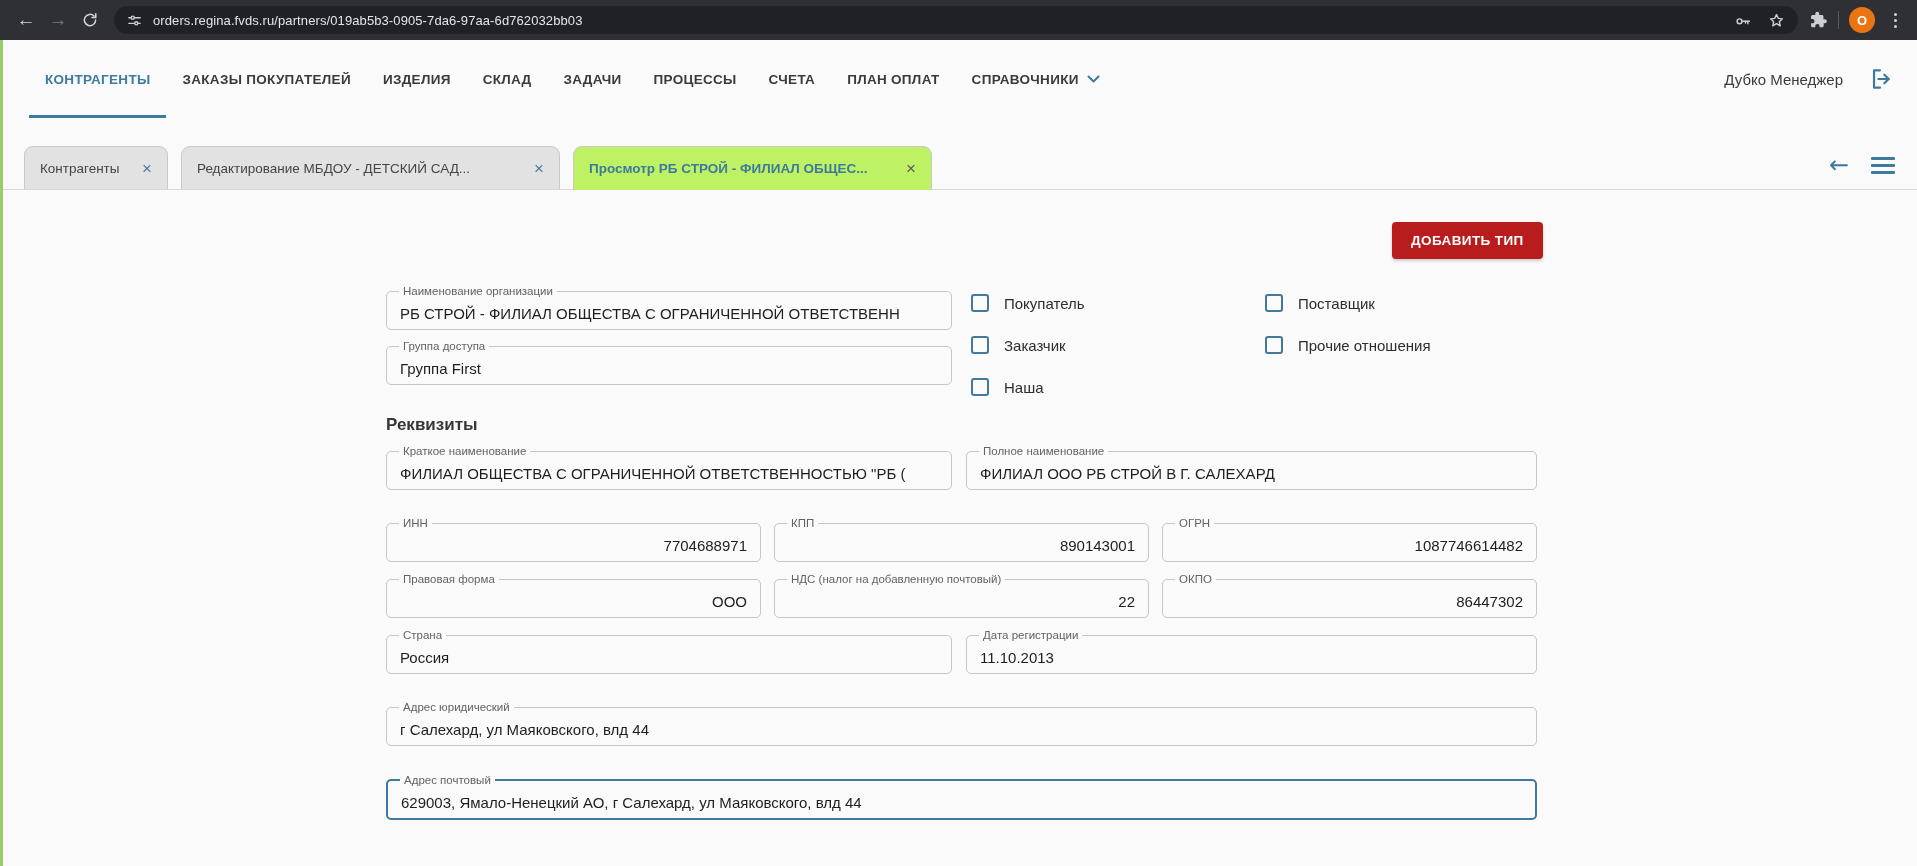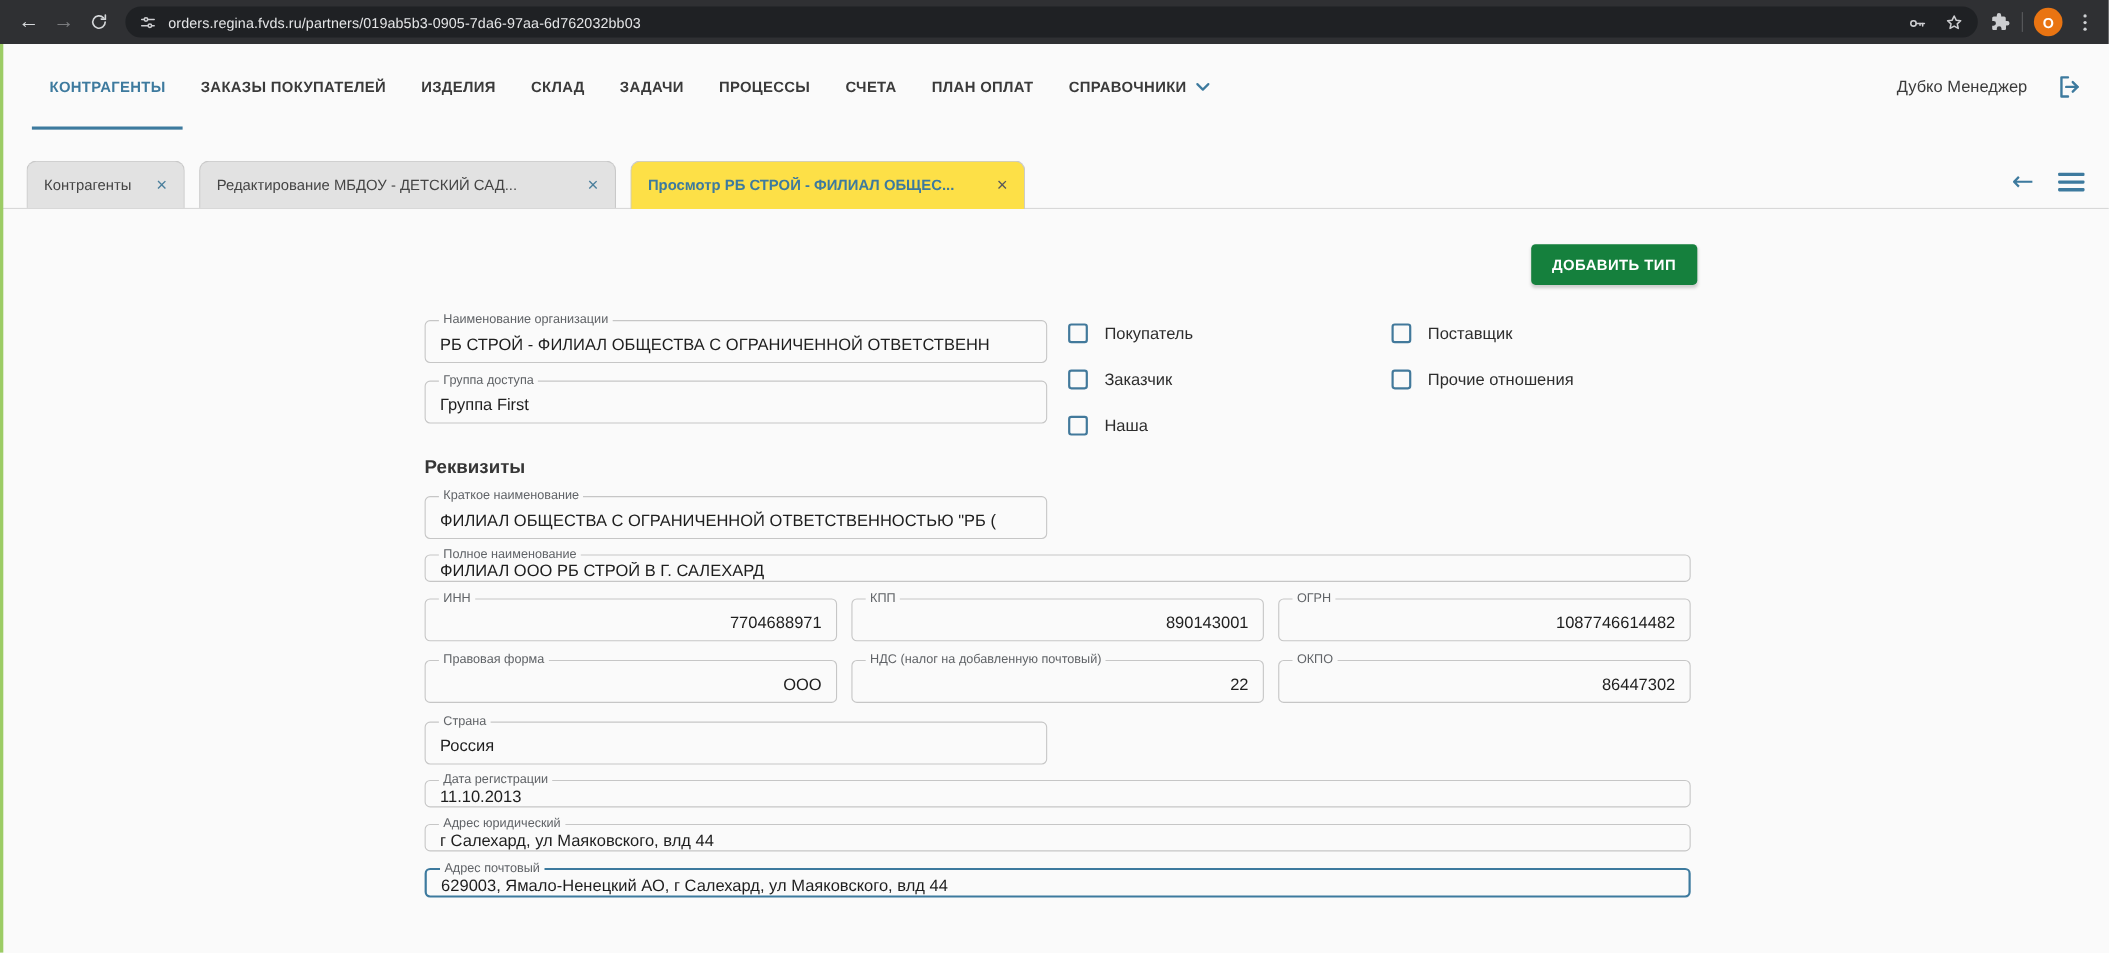--- a/index.html
+++ b/index.html
@@ -37,44 +37,44 @@
   .nav-right { margin-left:auto; display:flex; align-items:center; gap:24px; padding-right:24px; }
   .user-name { font-size:15px; color:#3a3a3a; }
 
   
   .tabstrip { position:absolute; left:0; top:118px; width:1917px; height:72px; background:#fafafa;
     border-bottom:1px solid #d8d8d8; display:flex; align-items:flex-end; padding-left:24px; }
   .tab { height:43px; display:flex; align-items:center; justify-content:space-between; gap:14px;
     padding:0 15px; border:1px solid #c9c9c9; border-bottom:none; border-radius:9px 9px 0 0;
     background:#e2e2e2; color:#454545; font-size:13.5px; margin-right:13px; cursor:pointer; white-space:nowrap; }
   .tab .tab-title { overflow:hidden; text-overflow:ellipsis; }
-  .tab.active { background:#fde047; color:#3d7a9e; font-weight:bold; position:relative; z-index:2; margin-bottom:-1px; height:44px; }
+  .tab.active { background:#bef264; color:#3d7a9e; font-weight:bold; position:relative; z-index:2; margin-bottom:-1px; height:44px; }
   .tab-close { font-size:17px; line-height:1; color:#4b7f9c; cursor:pointer; font-weight:normal; }
   .tab.active .tab-close { color:#5a5a5a; }
   .strip-icons { position:absolute; right:22px; bottom:12px; display:flex; align-items:center; gap:22px; }
   .strip-back { color:#3d7a9e; font-size:24px; line-height:1; cursor:pointer; font-family:"DejaVu Sans",sans-serif; }
   .burger { display:flex; flex-direction:column; gap:4px; cursor:pointer; }
   .burger i { width:24px; height:3px; background:#3d7a9e; border-radius:1px; }
 
   
   .content { position:absolute; left:0; top:190px; width:1917px; bottom:0; background:#fafafa; }
   .add-type-btn { position:absolute; left:1392px; top:32px; height:37px; padding:0 19px;
-    background:#15803d; color:#fff; border:none; border-radius:4px; font-size:13.5px; font-weight:bold;
+    background:#b91c1c; color:#fff; border:none; border-radius:4px; font-size:13.5px; font-weight:bold;
     letter-spacing:.4px; cursor:pointer; box-shadow:0 2px 3px rgba(0,0,0,.18);
     font-family:"Liberation Sans","DejaVu Sans",sans-serif; }
 
   .form { position:absolute; left:386px; top:101px; width:1151px; }
   .field { position:relative; height:39px; border:1px solid #c6c6c6; border-radius:5px; background:#fafafa;
     display:flex; align-items:center; padding:6px 13px 0; cursor:text; }
   .field .flabel { position:absolute; top:-7px; left:12px; font-size:11.5px; color:#606367;
     background:#fafafa; padding:0 4px; white-space:nowrap; line-height:13px; }
   .field .fvalue { font-size:15px; color:#1e1e1e; white-space:nowrap; overflow:hidden; width:100%; }
   .field.focused { border:2px solid #3d7a9e; height:41px; }
   .w-main { width:566px; }
-  .row { display:flex; gap:14px; margin-bottom:15px;flex-direction:column; }
+  .row { display:flex; gap:14px; margin-bottom:33px; }
   .row .grow { flex:1 1 0; }
   .row3 { display:flex; gap:13px; margin-bottom:17px;text-align:right; }
   .row3 .field { flex:1 1 0; }
   .section-title { font-size:17px; font-weight:bold; color:#363636; margin:30px 0 16px; }
 
   
   .cb-grid { position:absolute; left:585px; top:3px; display:grid;
     grid-template-columns:294px auto; row-gap:24px; }
   .cb { display:flex; align-items:center; gap:15px; cursor:pointer; }
   .cb .box { width:18px; height:18px; border:2px solid #42799b; border-radius:3px; background:transparent; flex:0 0 auto; }

